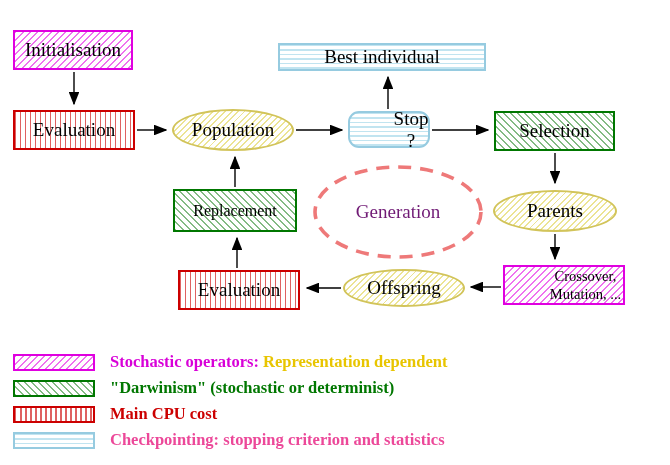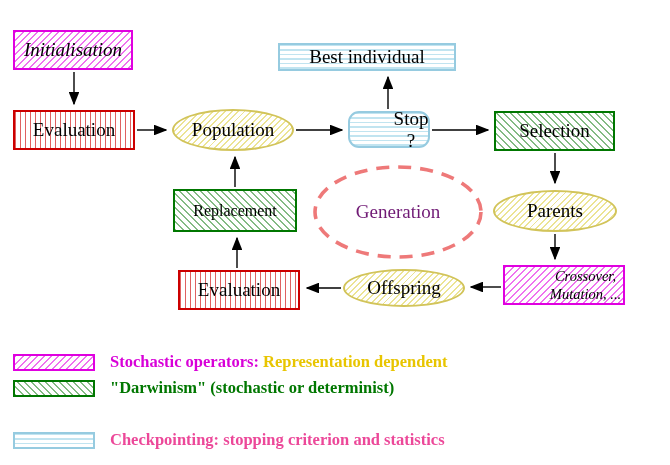--- a/index.html
+++ b/index.html
@@ -8,21 +8,20 @@
     font-family:"Liberation Serif","DejaVu Serif",serif;
   }
   .layer{position:absolute;left:0;top:0;width:670px;height:465px;}
   .node{
     position:absolute;display:flex;align-items:center;justify-content:center;
     text-align:center;color:#000;font-size:19px;box-sizing:border-box;background-color:#fff;
   }
   .hatch-magenta{
     border:2px solid #e000e0;
     background-image:repeating-linear-gradient(135deg, rgba(230,40,230,.65) 0 1.4px, rgba(255,255,255,0) 1.4px 5px);
-    font-style:italic;
   }
   .stripe-red{
     border:2px solid #cc0000;
     background-image:repeating-linear-gradient(90deg, rgba(210,30,30,.70) 0 1.5px, rgba(255,255,255,0) 1.5px 5px);
   }
   .hatch-green{
     border:2px solid #007700;
     background-image:repeating-linear-gradient(45deg, rgba(30,130,30,.55) 0 1.4px, rgba(255,255,255,0) 1.4px 5px);
   }
   .stripe-cyan{
@@ -81,21 +80,21 @@
   </div>
 
   <div class="node stripe-red" style="left:13px;top:110px;width:122px;height:40px;">
     <span>Evaluation</span>
   </div>
 
   <div class="node hatch-yellow" style="left:172px;top:109px;width:122px;height:42px;">
     <span>Population</span>
   </div>
 
-  <div class="node stripe-cyan" style="left:278px;top:43px;width:178px;height:28px;">
+  <div class="node stripe-cyan" style="left:278px;top:43px;width:208px;height:28px;">
     <span>Best individual</span>
   </div>
 
   <div class="node stripe-cyan rounded" style="left:348px;top:111px;width:82px;height:37px;padding-left:44px;">
     <span>Stop ?</span>
   </div>
 
   <div class="node hatch-green" style="left:494px;top:111px;width:121px;height:40px;">
     <span>Selection</span>
   </div>
@@ -131,19 +130,23 @@
       <span class="c-magenta">Stochastic operators:</span>
       <span class="c-gold">Representation dependent</span>
     </div>
   </div>
 
   <div class="legend-row" style="top:378px;">
     <div class="swatch hatch-green"></div>
     <div class="legend-text c-green">"Darwinism" (stochastic or determinist)</div>
   </div>
 
+  <div class="legend-row" style="top:404px;">
+    <div class="swatch stripe-red"></div>
+    <div class="legend-text c-red">Main CPU cost</div>
+  </div>
 
   <div class="legend-row" style="top:430px;">
     <div class="swatch stripe-cyan"></div>
     <div class="legend-text c-blue">Checkpointing: stopping criterion and statistics</div>
   </div>
 
 </div>
 
 </body></html>

